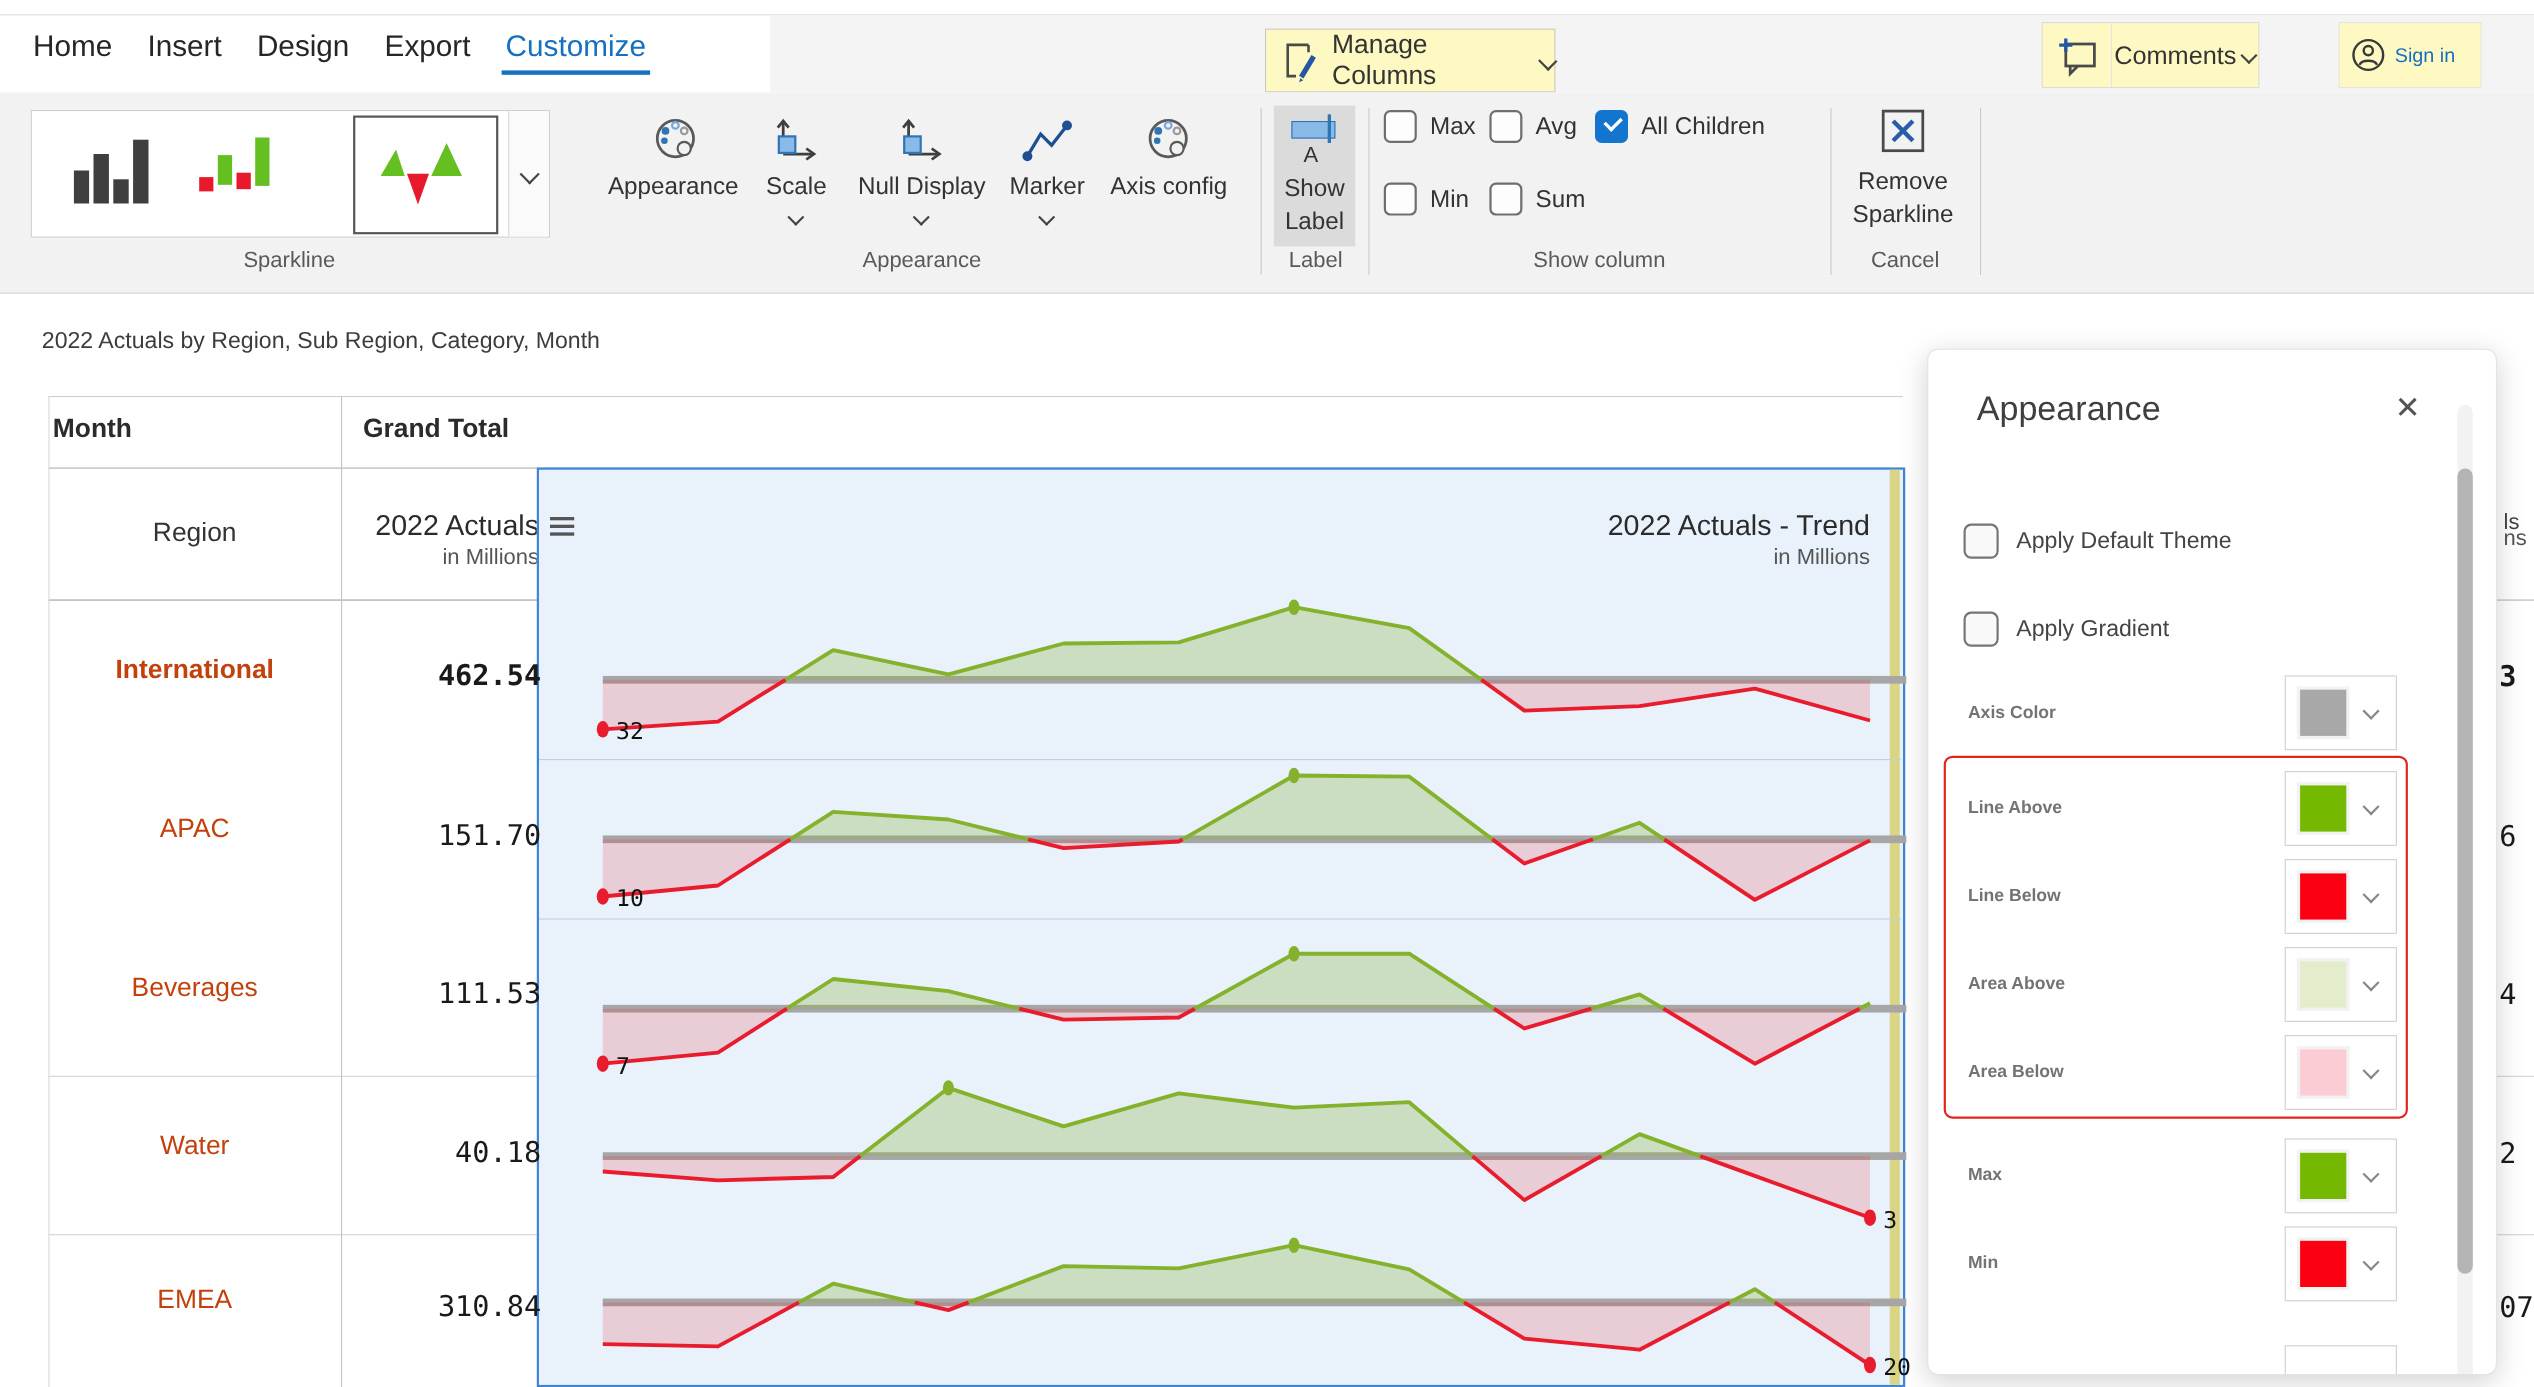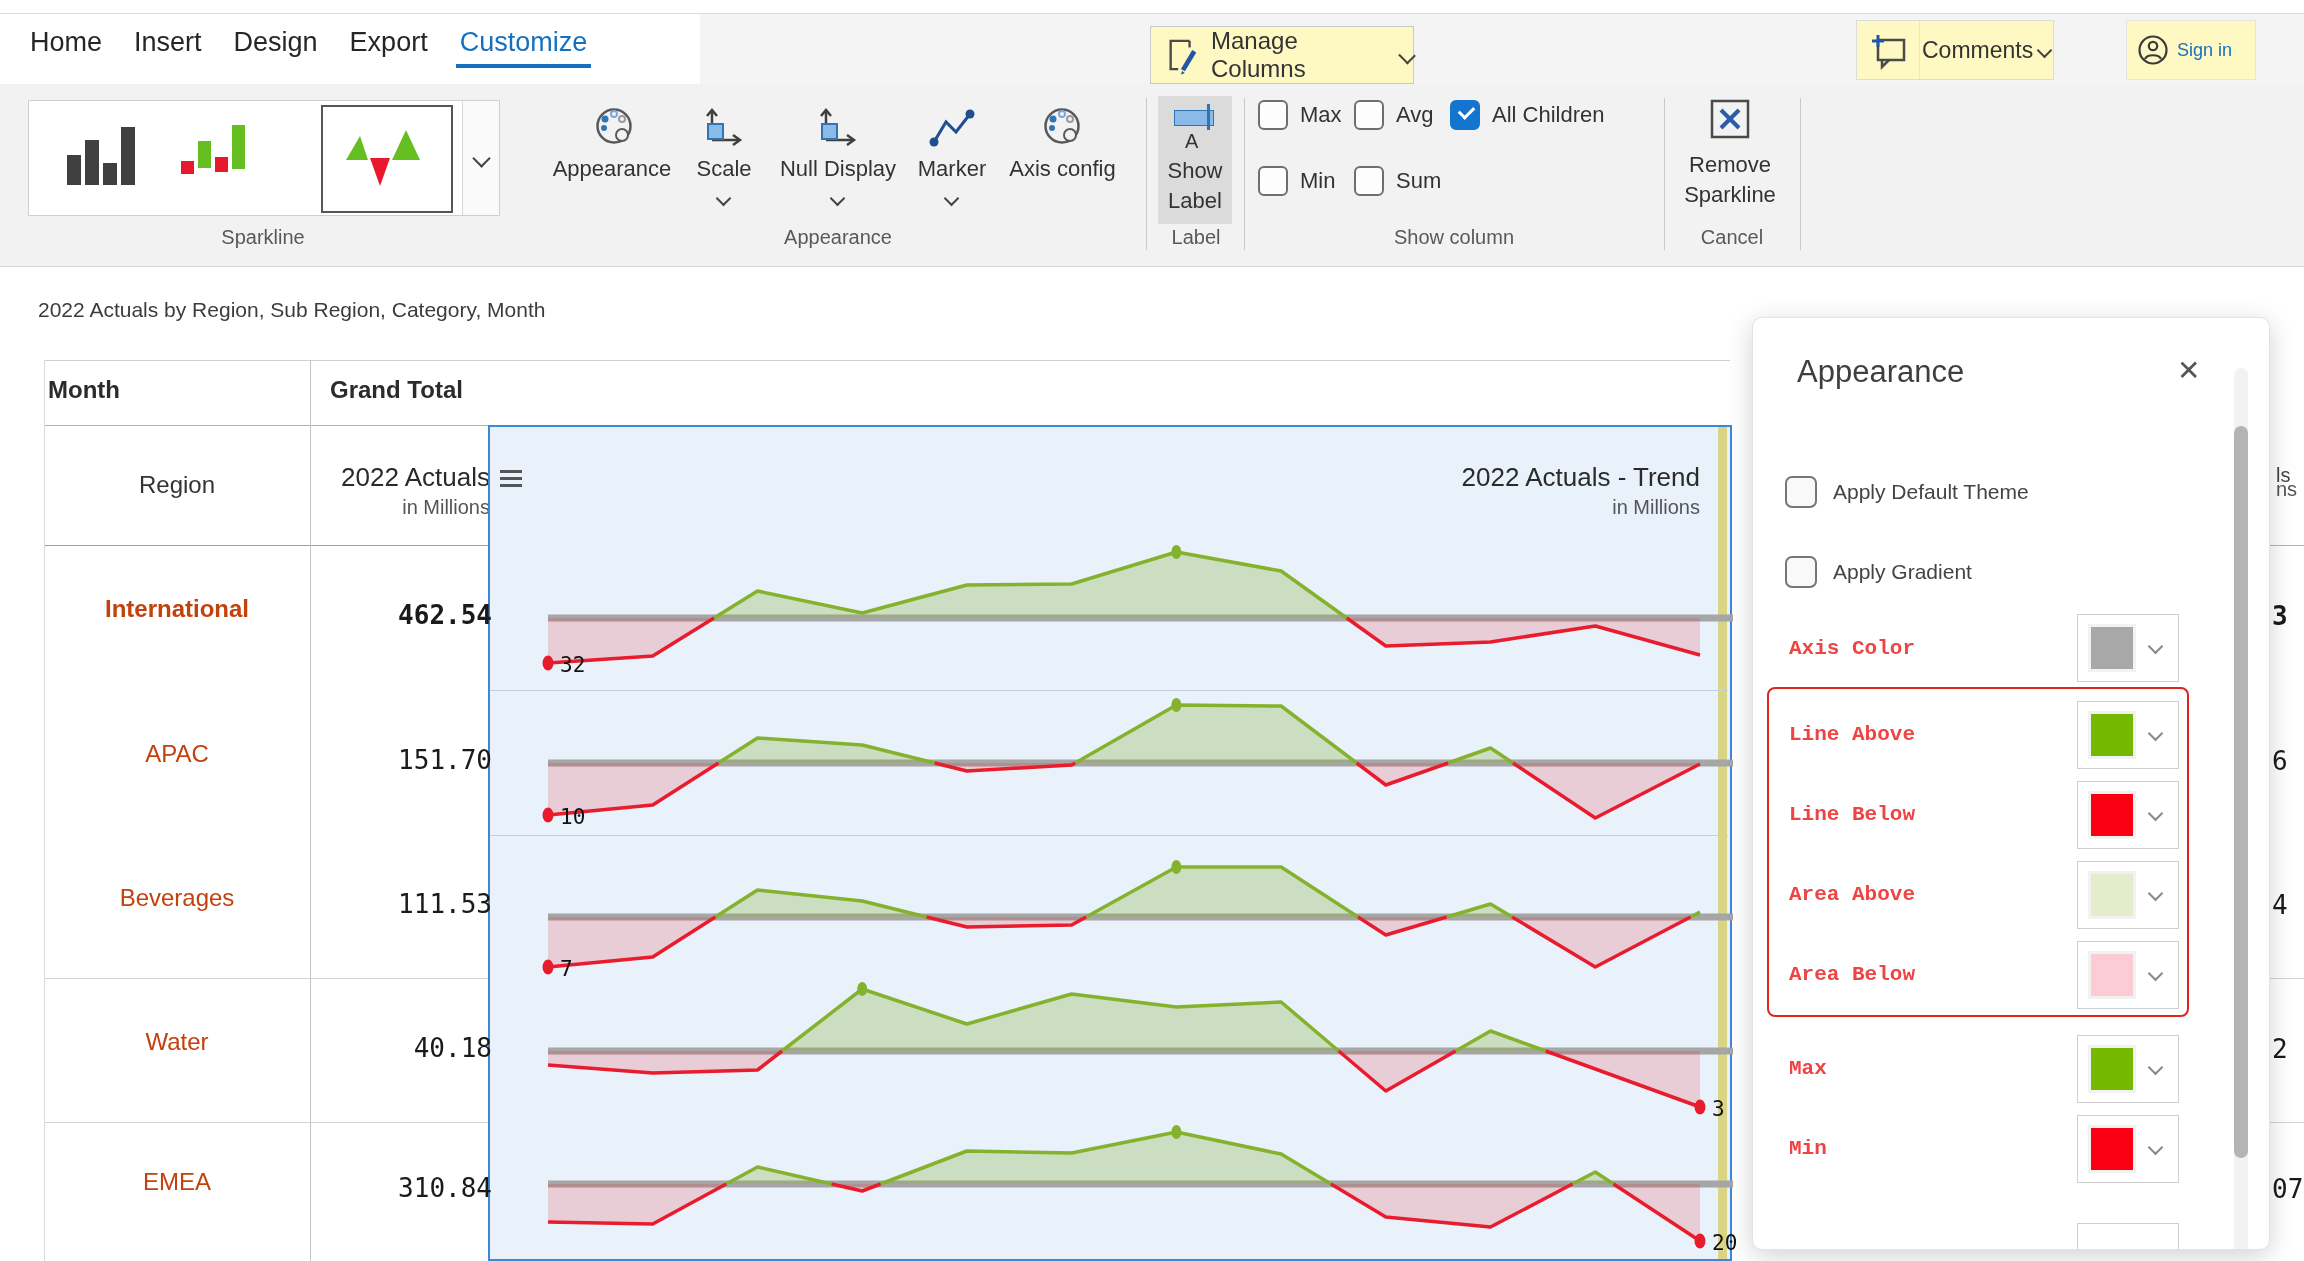--- a/index.html
+++ b/index.html
@@ -50,21 +50,21 @@
   .row-name{position:absolute;left:44px;width:266px;text-align:center;font-size:24px;color:#c2410c;}
   .row-val{position:absolute;left:310px;width:182px;text-align:right;font-size:26px;color:#1a1a1a;}
 
   
   .panel{position:absolute;left:1752px;top:317px;width:516px;height:931px;background:#fff;border:1px solid #e3e3e3;
         border-radius:10px;box-shadow:0 6px 26px rgba(0,0,0,.18);overflow:hidden;}
   .panel-title{position:absolute;left:44px;top:36px;font-size:31px;color:#3f3f3f;}
   .panel-close{position:absolute;left:424px;top:36px;font-size:28px;color:#555;cursor:pointer;}
   .pcb{position:absolute;left:32px;width:32px;height:32px;border:2px solid #767676;border-radius:7px;background:#f9f9f9;box-sizing:border-box;}
   .pcb-label{position:absolute;left:80px;font-size:21px;color:#444;line-height:32px;}
-  .prow-label{position:absolute;left:36px;font-size:21px;font-weight:bold;color:#ef4444;line-height:68px;font-family:Liberation Mono, monospace;}
+  .prow-label{position:absolute;left:36px;font-size:16px;font-weight:bold;color:#737373;line-height:68px;}
   .dd{position:absolute;left:324px;width:102px;height:68px;background:#fff;border:1px solid #cfcfcf;box-sizing:border-box;}
   .dd .sw{position:absolute;left:13px;top:12px;width:42px;height:42px;outline:3px solid rgba(0,0,0,0.05);}
   .dd .chev{position:absolute;left:72px;top:26px;border-color:#888;}
   .red-group{position:absolute;left:14px;top:369px;width:422px;height:330px;border:2px solid #e0261c;border-radius:8px;box-sizing:border-box;}
   .scroll-track{position:absolute;left:481px;top:50px;width:14px;height:890px;background:#f2f2f2;border-radius:7px;}
   .scroll-thumb{position:absolute;left:481px;top:108px;width:14px;height:732px;background:#b4b4b4;border-radius:7px;}
 </style>
 </head>
 <body>
 

